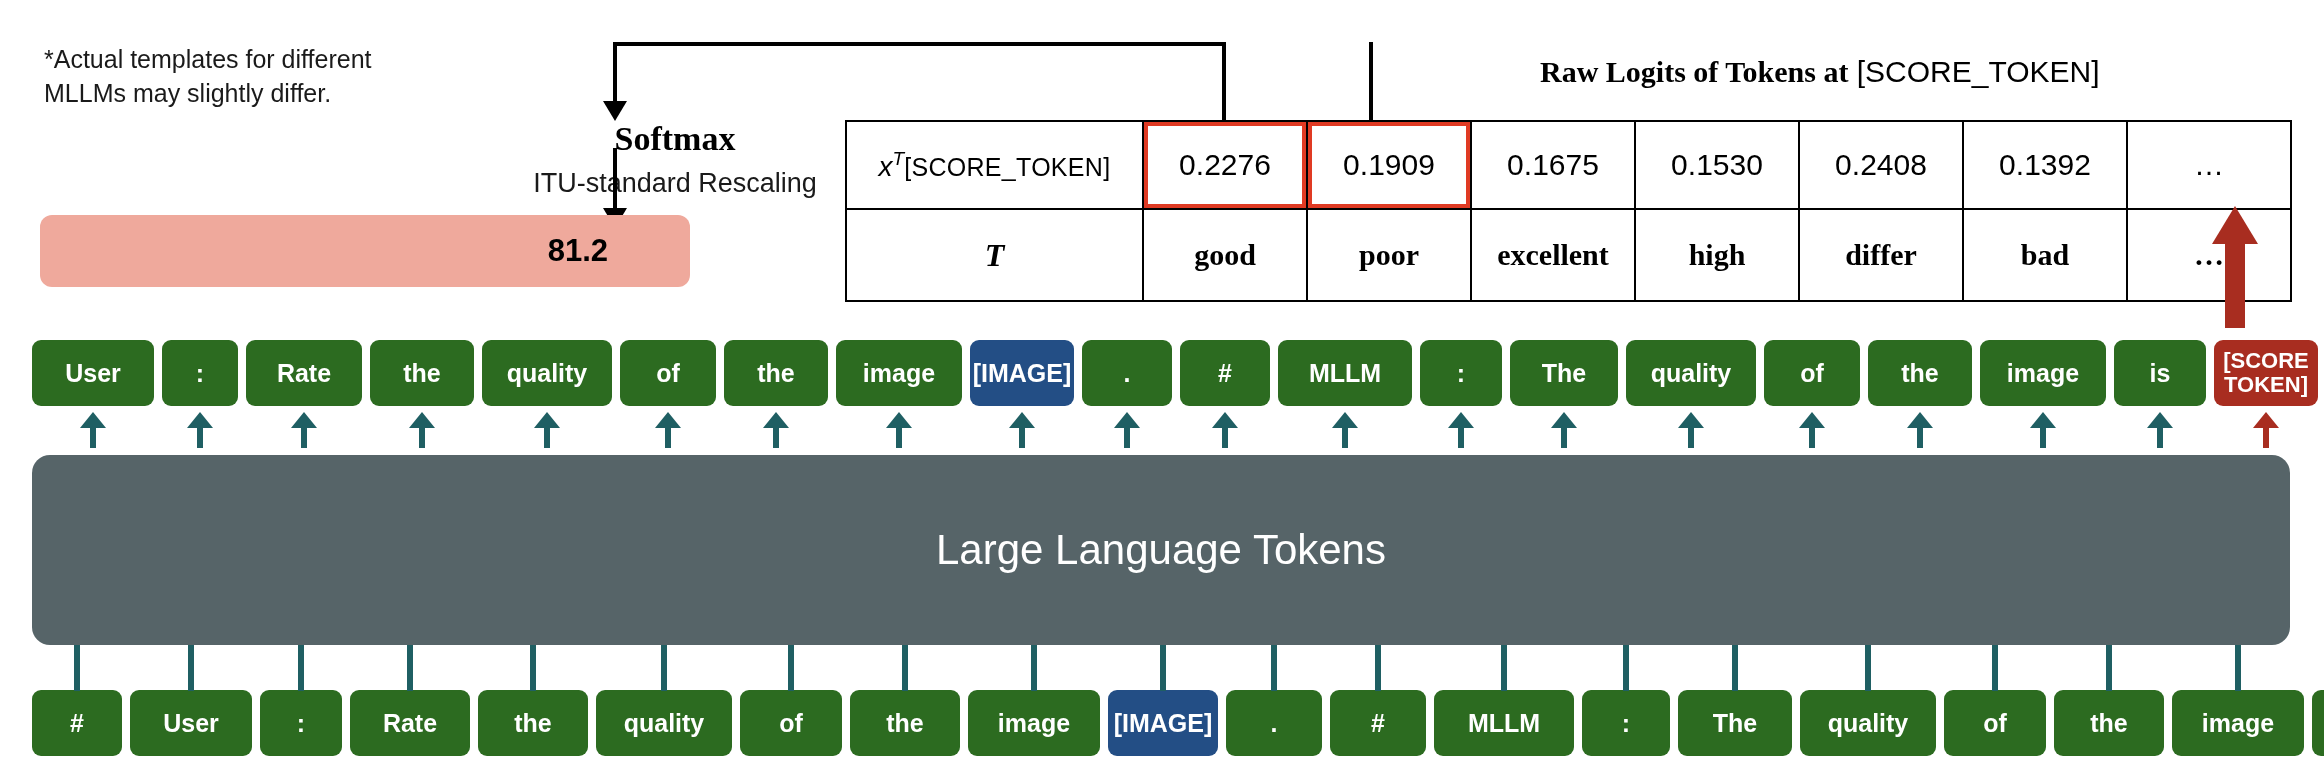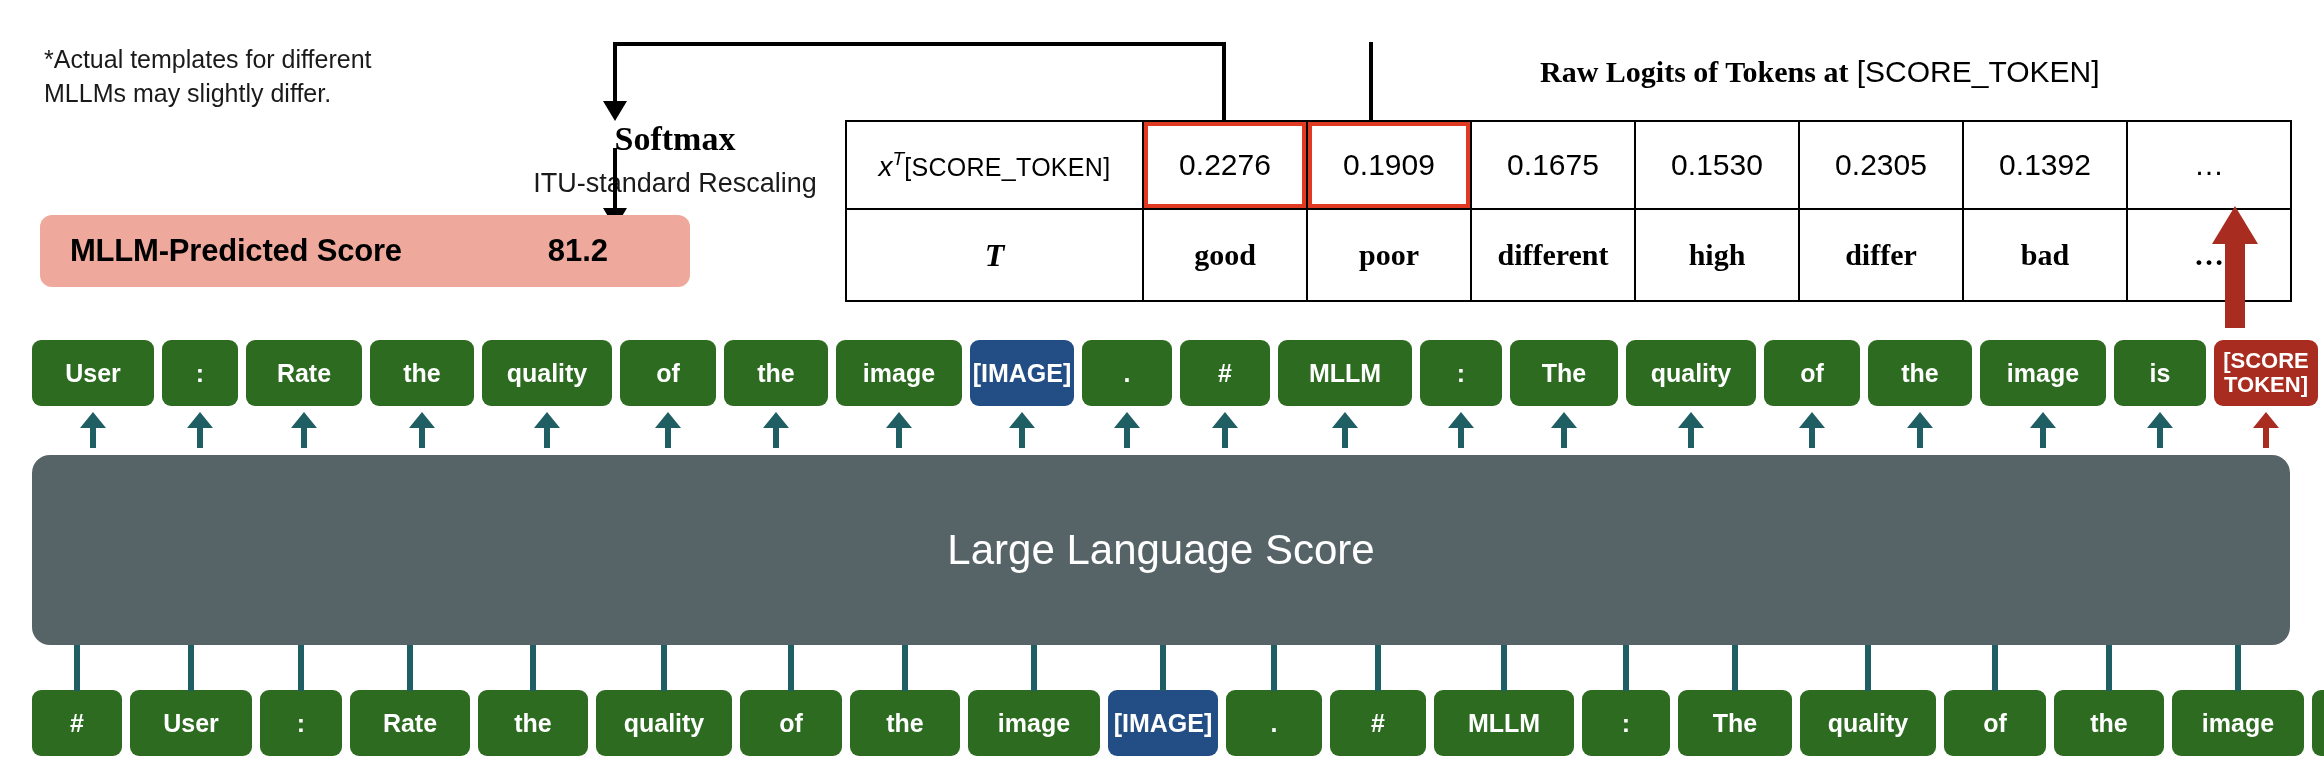--- a/index.html
+++ b/index.html
@@ -173,47 +173,46 @@
 <div class="abs" id="softmax-arrowhead"></div>
 
 <div class="abs" id="softmax-label">Softmax</div>
 
 <div class="abs" id="rescale-label">ITU-standard Rescaling</div>
 
 <div class="abs" id="rescale-arrow-shaft"></div>
 <div class="abs" id="rescale-arrowhead"></div>
 
 <div class="abs" id="score-badge">
-  <span class="badge-title">MLLM-Predicted Score</span>
   <span class="badge-value">81.2</span>
 </div>
 
 <div class="abs" id="logits-title">
   <span class="serif-b">Raw Logits of Tokens at</span><span>&nbsp;</span><span class="sans">[SCORE_TOKEN]</span>
 </div>
 
 <table class="abs" id="logits-table">
   <tbody>
     <tr class="row-values">
       <td class="label-cell w-lbl">
         <span class="xt">x</span><span class="sup">T</span><span class="smallcaps">[SCORE_TOKEN]</span>
       </td>
       <td class="w-val hl">0.2276</td>
       <td class="w-val hl">0.1909</td>
       <td class="w-val">0.1675</td>
       <td class="w-val">0.1530</td>
-      <td class="w-val">0.2305</td>
+      <td class="w-val">0.2408</td>
       <td class="w-val">0.1392</td>
       <td class="w-val">…</td>
     </tr>
     <tr class="row-tokens">
       <td class="tvar w-lbl">T</td>
       <td class="w-val">good</td>
       <td class="w-val">poor</td>
-      <td class="w-val">different</td>
+      <td class="w-val">excellent</td>
       <td class="w-val">high</td>
       <td class="w-val">differ</td>
       <td class="w-val">bad</td>
       <td class="w-val">…</td>
     </tr>
   </tbody>
 </table>
 
 <div class="abs" id="score-up-arrow">
   <div class="head"></div>
@@ -238,21 +237,21 @@
     <div class="tok" style="width: 130px; margin-right: 8px;">quality</div>
     <div class="tok" style="width: 96px; margin-right: 8px;">of</div>
     <div class="tok" style="width: 104px; margin-right: 8px;">the</div>
     <div class="tok" style="width: 126px; margin-right: 8px;">image</div>
     <div class="tok" style="width: 92px; margin-right: 8px;">is</div>
     <div class="tok score" style="width: 104px;">[SCORE
 TOKEN]</div>
   </div>
 
 <div class="abs" id="llm-block">
-  <div class="llm-line">Large Language Score</div>
+  <div class="llm-line">Large Language Tokens</div>
 </div>
 
 <div class="abs tokrow" id="botrow">
     <div class="tok" style="width: 90px; margin-right: 8px;">#</div>
     <div class="tok" style="width: 122px; margin-right: 8px;">User</div>
     <div class="tok" style="width: 82px; margin-right: 8px;">:</div>
     <div class="tok" style="width: 120px; margin-right: 8px;">Rate</div>
     <div class="tok" style="width: 110px; margin-right: 8px;">the</div>
     <div class="tok" style="width: 136px; margin-right: 8px;">quality</div>
     <div class="tok" style="width: 102px; margin-right: 8px;">of</div>

